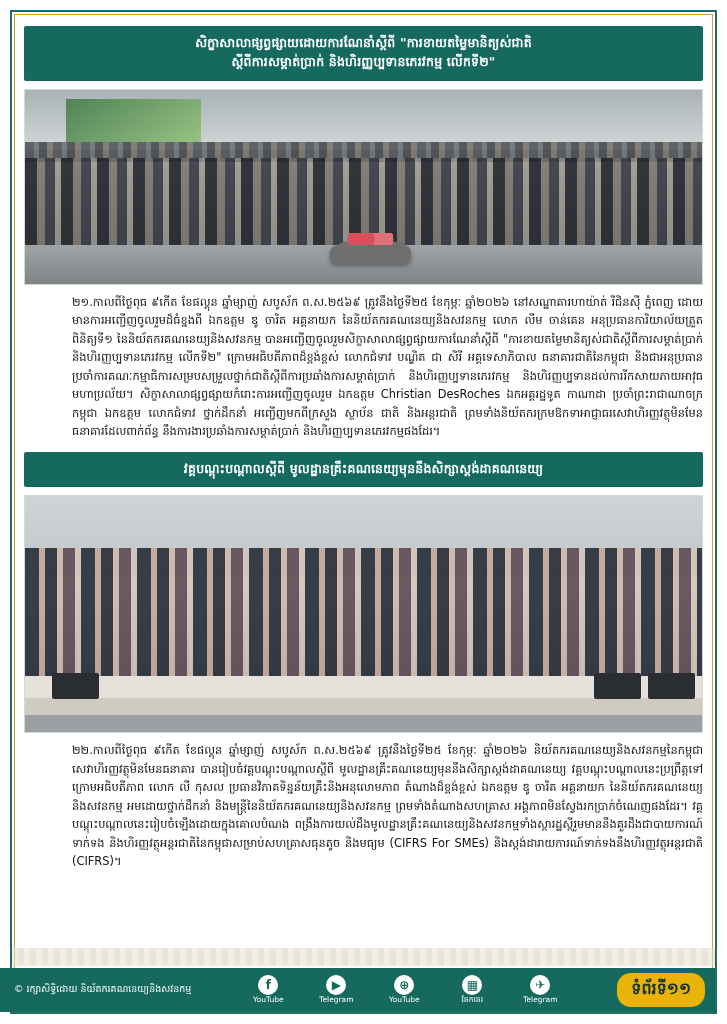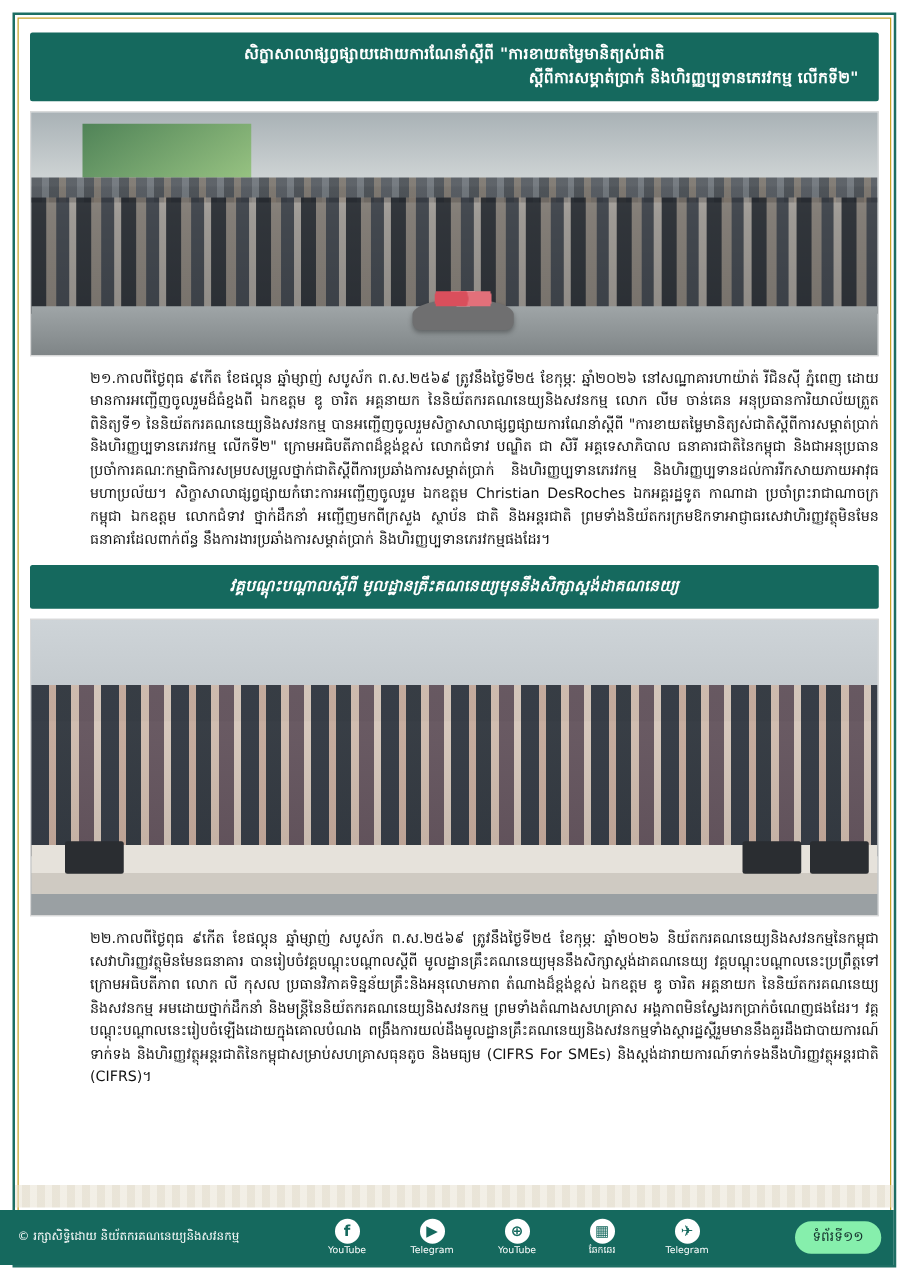--- a/index.html
+++ b/index.html
@@ -55,21 +55,21 @@
     background: #15695e;
     color: #ffffff;
     text-align: center;
     padding: 7px 16px 9px 16px;
     line-height: 1.55;
     font-size: 12.5px;
     font-weight: bold;
     letter-spacing: .2px;
     border-radius: 2px;
   }
-  .banner .line2 { display: block; text-align: right; }
+  .banner .line2 { display: block; }
 
   
   .photo {
     margin-top: 8px;
     width: 100%;
     height: 196px;
     position: relative;
     overflow: hidden;
     border: 1px solid #d8d8d8;
     background: #cfd6d9;
@@ -181,24 +181,24 @@
     width: 20px; height: 20px; margin: 0 auto 1px auto;
     border-radius: 50%;
     background: #ffffff;
     color: #15695e;
     font-size: 12px; line-height: 20px; font-weight: bold;
     display: block;
   }
   .soc .lbl { font-size: 7.5px; display: block; line-height: 1.15; }
   .footer-page {
     flex: 0 0 auto;
-    background: #86efac;
+    background: #eab308;
     color: #14312c;
-    font-size: 11px;
-    font-weight: normal;
+    font-size: 16px;
+    font-weight: bold;
     border-radius: 14px;
     padding: 5px 14px;
     white-space: nowrap;
   }
   .khmer-band {
     position: absolute;
     left: 12px; right: 12px; bottom: 58px;
     height: 18px;
     background: repeating-linear-gradient(90deg,#e8e2d2 0 6px,#d8cfb8 6px 12px);
     opacity: .55;
@@ -225,21 +225,21 @@
       <div class="hall-screen"></div>
       <div class="hall-back-row"></div>
       <div class="hall-rows"></div>
       <div class="hall-floor"></div>
       <div class="hall-table"></div>
       <div class="hall-flowers"></div>
     </div>
 
     <p class="para">២១.កាលពីថ្ងៃពុធ ៩កើត ខែផល្គុន ឆ្នាំម្សាញ់ សបូស័ក ព.ស.២៥៦៩ ត្រូវនឹងថ្ងៃទី២៥ ខែកុម្ភៈ ឆ្នាំ២០២៦ នៅសណ្ឋាគារហាយ៉ាត់ រីជិនស៊ី ភ្នំពេញ ដោយមានការអញ្ជើញចូលរួមដ៏ធំខ្នងពី ឯកឧត្តម ឌូ ចារិត អគ្គនាយក នៃនិយ័តករគណនេយ្យនិងសវនកម្ម លោក លីម ចាន់គេន អនុប្រធានការិយាល័យត្រួតពិនិត្យទី១ នៃនិយ័តករគណនេយ្យនិងសវនកម្ម បានអញ្ជើញចូលរួមសិក្ខាសាលាផ្សព្វផ្សាយការណែនាំស្ដីពី "ការខាយតម្លៃមានិត្យស់ជាតិស្ដីពីការសម្គាត់ប្រាក់ និងហិរញ្ញប្បទានភេរវកម្ម លើកទី២" ក្រោមអធិបតីភាពដ៏ខ្ពង់ខ្ពស់ លោកជំទាវ បណ្ឌិត ជា សិរី អគ្គទេសាភិបាល ធនាគារជាតិនៃកម្ពុជា និងជាអនុប្រធានប្រចាំការគណៈកម្មាធិការសម្របសម្រួលថ្នាក់ជាតិស្ដីពីការប្រឆាំងការសម្គាត់ប្រាក់ និងហិរញ្ញប្បទានភេរវកម្ម និងហិរញ្ញប្បទានដល់ការរីកសាយភាយអាវុធមហាប្រល័យ។ សិក្ខាសាលាផ្សព្វផ្សាយកំរោះការអញ្ជើញចូលរួម ឯកឧត្តម Christian DesRoches ឯកអគ្គរដ្ឋទូត កាណាដា ប្រចាំព្រះរាជាណាចក្រកម្ពុជា ឯកឧត្តម លោកជំទាវ ថ្នាក់ដឹកនាំ អញ្ជើញមកពីក្រសួង ស្ថាប័ន ជាតិ និងអន្តរជាតិ ព្រមទាំងនិយ័តករក្រមឱកទាអាជ្ញាធរសេវាហិរញ្ញវត្ថុមិនមែនធនាគារដែលពាក់ព័ន្ធ នឹងការងារប្រឆាំងការសម្គាត់ប្រាក់ និងហិរញ្ញប្បទានភេរវកម្មផងដែរ។</p>
 
-    <div class="banner" style="margin-top:10px;font-style:italic;">
+    <div class="banner" style="margin-top:10px;">
       <span>វគ្គបណ្ដុះបណ្ដាលស្ដីពី មូលដ្ឋានគ្រឹះគណនេយ្យមុននឹងសិក្សាស្តង់ដាគណនេយ្យ</span>
     </div>
 
     <div class="photo tall">
       <div class="group-bg"></div>
       <div class="group-wall"></div>
       <div class="group-people"></div>
       <div class="group-desks"></div>
       <div class="group-monitor m1"></div>
       <div class="group-monitor m2"></div>

